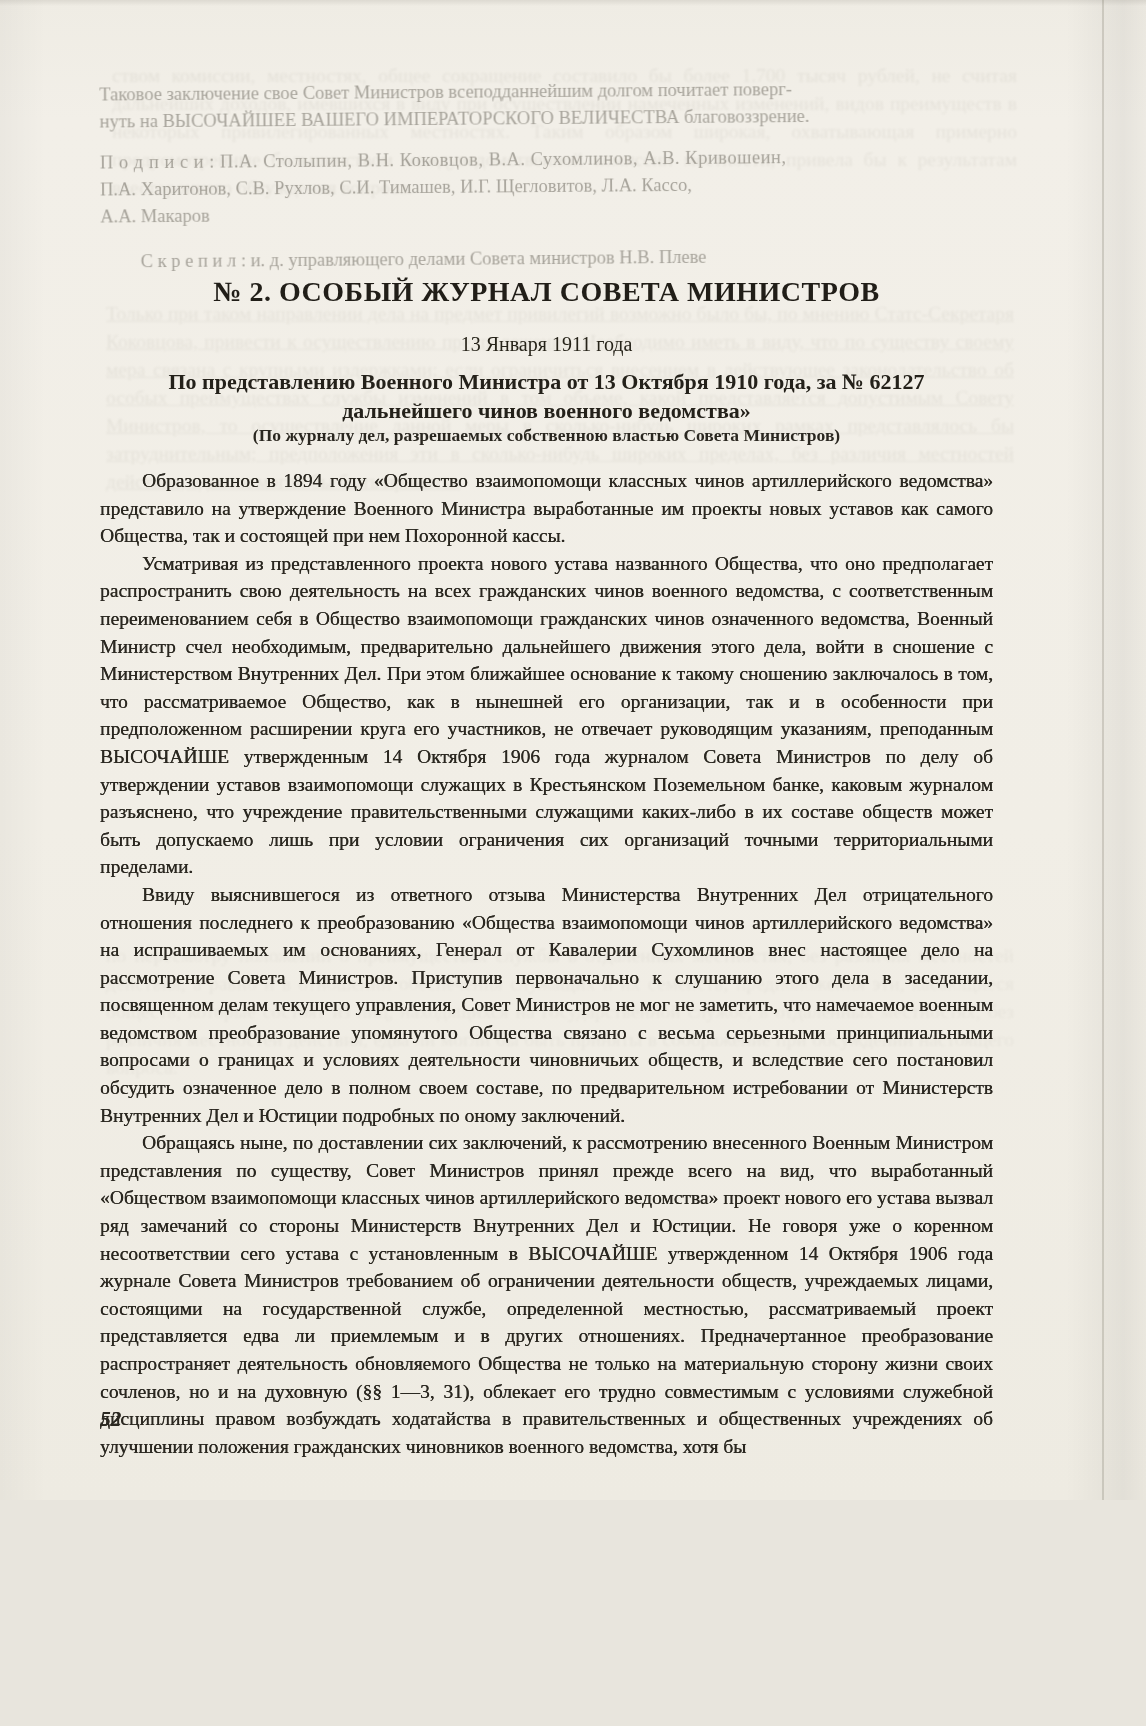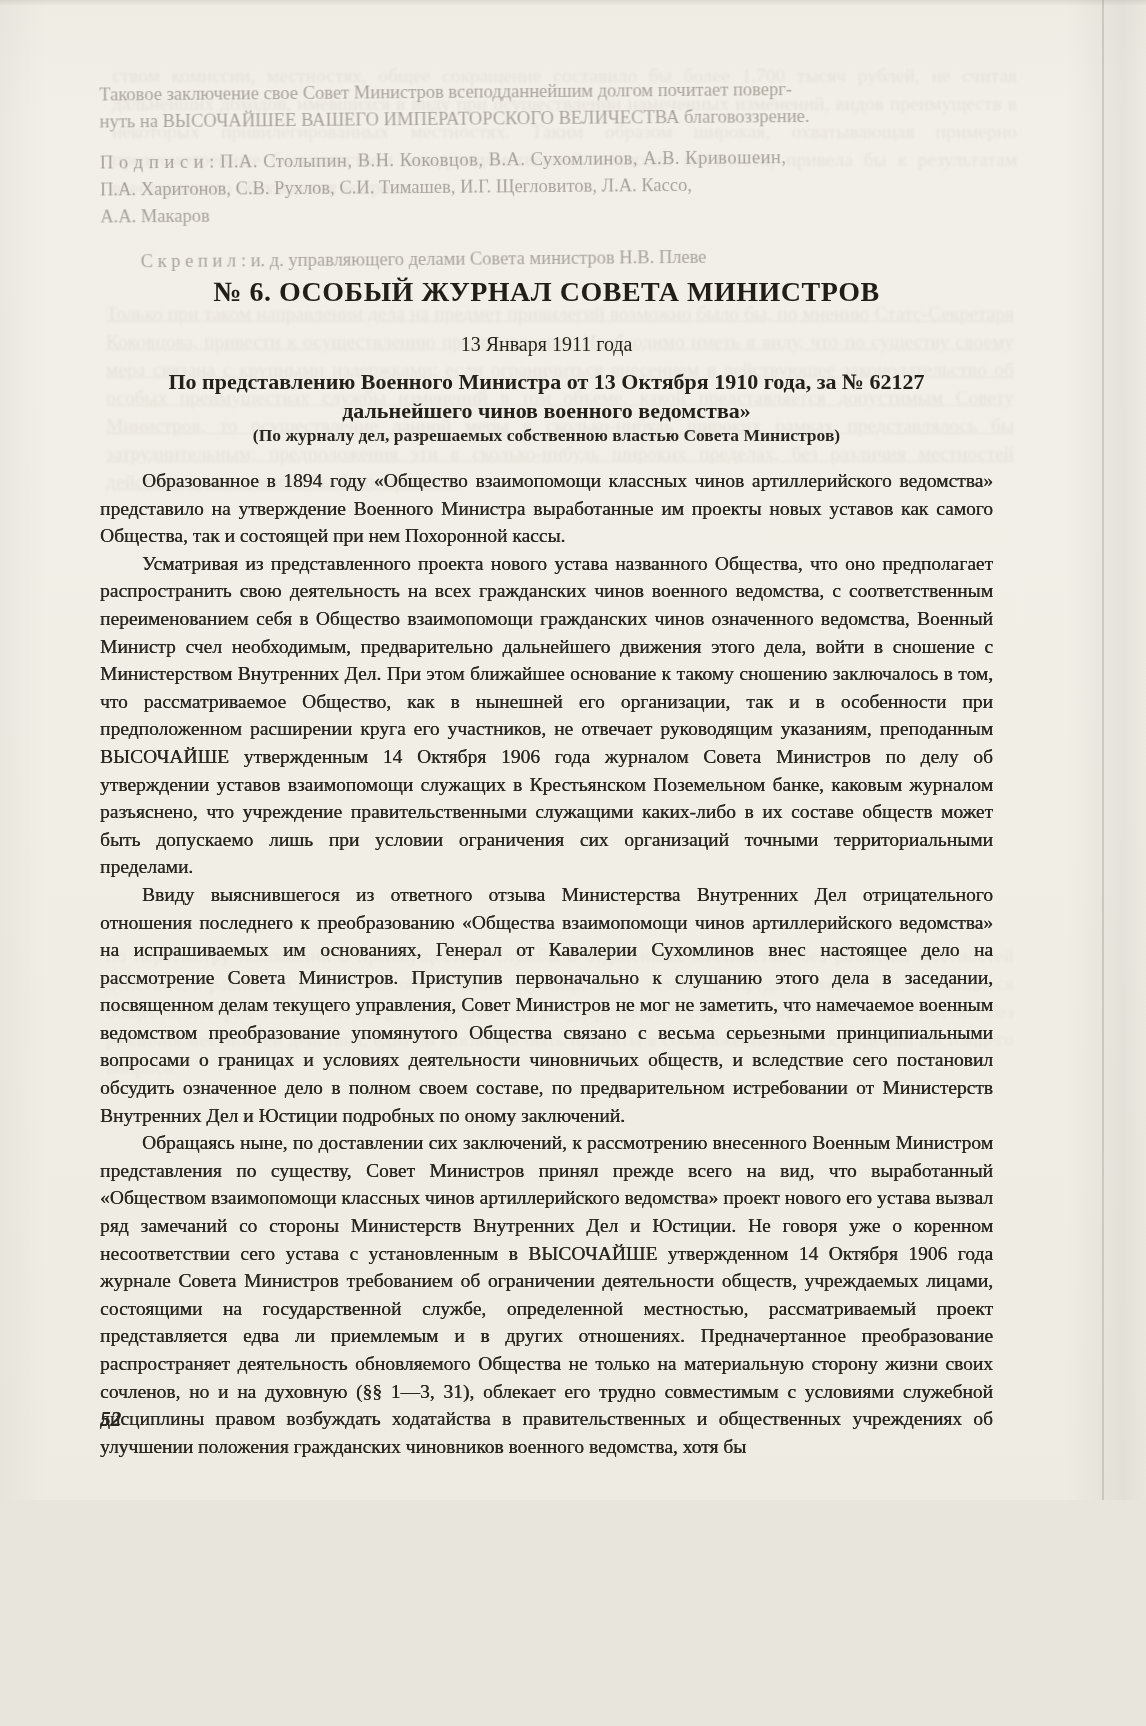--- a/index.html
+++ b/index.html
@@ -99,21 +99,21 @@
   <div class="ghost-header">
     <span class="gh">Таковое заключение свое Совет Министров всеподданнейшим долгом почитает поверг-</span>
     <span class="gh">нуть на ВЫСОЧАЙШЕЕ ВАШЕГО ИМПЕРАТОРСКОГО ВЕЛИЧЕСТВА благовоззрение.</span>
     <span class="gh gh-sig1">П о д п и с и :  П.А. Столыпин, В.Н. Коковцов, В.А. Сухомлинов, А.В. Кривошеин,</span>
     <span class="gh">П.А. Харитонов, С.В. Рухлов, С.И. Тимашев, И.Г. Щегловитов, Л.А. Кассо,</span>
     <span class="gh">А.А. Макаров</span>
     <span class="gh gh-krepil">С к р е п и л :  и. д. управляющего делами Совета министров Н.В. Плеве</span>
   </div>
 
   <div class="main-column">
-    <h1 class="journal-title">№ 6. ОСОБЫЙ ЖУРНАЛ СОВЕТА МИНИСТРОВ</h1>
+    <h1 class="journal-title">№ 2. ОСОБЫЙ ЖУРНАЛ СОВЕТА МИНИСТРОВ</h1>
     <div class="journal-date">13 Января 1911 года</div>
     <div class="journal-subtitle">
       <div>По представлению Военного Министра от 13 Октября 1910 года, за № 62127</div>
       <div>дальнейшего чинов военного ведомства»</div>
     </div>
     <div class="journal-note">(По журналу дел, разрешаемых собственною властью Совета Министров)</div>
 
     <div class="body-text">
       <p class="para">Образованное в 1894 году «Общество взаимопомощи классных чинов артиллерийского ведомства» представило на утверждение Военного Министра выработанные им проекты новых уставов как самого Общества, так и состоящей при нем Похоронной кассы.</p>
       <p class="para">Усматривая из представленного проекта нового устава названного Общества, что оно предполагает распространить свою деятельность на всех гражданских чинов военного ведомства, с соответственным переименованием себя в Общество взаимопомощи гражданских чинов означенного ведомства, Военный Министр счел необходимым, предварительно дальнейшего движения этого дела, войти в сношение с Министерством Внутренних Дел. При этом ближайшее основание к такому сношению заключалось в том, что рассматриваемое Общество, как в нынешней его организации, так и в особенности при предположенном расширении круга его участников, не отвечает руководящим указаниям, преподанным ВЫСОЧАЙШЕ утвержденным 14 Октября 1906 года журналом Совета Министров по делу об утверждении уставов взаимопомощи служащих в Крестьянском Поземельном банке, каковым журналом разъяснено, что учреждение правительственными служащими каких-либо в их составе обществ может быть допускаемо лишь при условии ограничения сих организаций точными территориальными пределами.</p>

